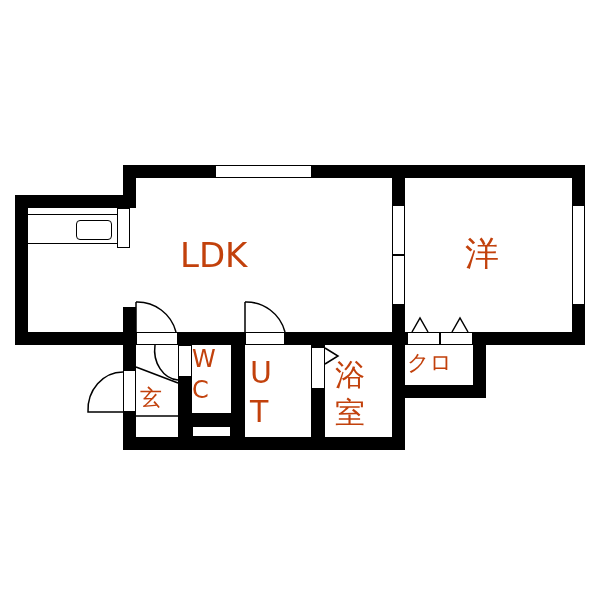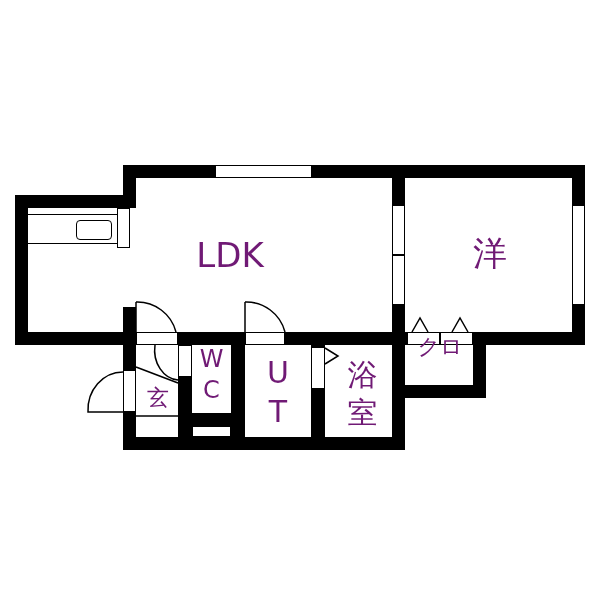--- a/index.html
+++ b/index.html
@@ -1,18 +1,18 @@
 <!DOCTYPE html>
 <html><head>
 <meta charset="utf-8">
 <style>
   body{margin:0;width:600px;height:600px;background:#fff;position:relative;overflow:hidden;font-family:"DejaVu Sans",sans-serif;}
   .w{position:absolute;background:#000;}
   .win{position:absolute;background:#fff;border:1.5px solid #000;box-sizing:border-box;}
-  .lbl{position:absolute;color:#701a75;text-align:center;line-height:1;}
+  .lbl{position:absolute;color:#c2410c;line-height:1;}
   svg{position:absolute;left:0;top:0;}
 </style>
 </head>
 <body>
 
 <div class="w" style="left:15px;top:195px;width:13px;height:150px;"></div>
 <div class="w" style="left:15px;top:195px;width:121px;height:13px;"></div>
 <div class="w" style="left:123px;top:165px;width:13px;height:43px;"></div>
 <div class="w" style="left:123px;top:165px;width:462px;height:13px;"></div>
 <div class="w" style="left:572px;top:165px;width:13px;height:180px;"></div>
@@ -53,20 +53,20 @@
   <path d="M155 345 A25 30 0 0 0 178 380" fill="none" stroke="#000" stroke-width="1.5"></path>
   <line x1="136" y1="367" x2="178" y2="383" stroke="#000" stroke-width="1.5"></line>
   <line x1="136" y1="416" x2="178" y2="416" stroke="#000" stroke-width="1.5"></line>
   <path d="M325 348 L338 356 L325 364" fill="none" stroke="#000" stroke-width="1.5"></path>
   <path d="M412 332 L420 318 L428 332" fill="none" stroke="#000" stroke-width="1.5"></path>
   <path d="M452 332 L460 318 L468 332" fill="none" stroke="#000" stroke-width="1.5"></path>
 </svg>
 
 <div class="lbl" style="left:180px;top:238px;width:100px;font-size:34px;">LDK</div>
 <div class="lbl" style="left:465px;top:236px;width:50px;font-size:34px;">洋</div>
-<div class="lbl" style="left:407px;top:336px;width:66px;font-size:22px;">クロ</div>
+<div class="lbl" style="left:407px;top:352px;width:66px;font-size:22px;">クロ</div>
 <div class="lbl" style="left:192px;top:347px;width:39px;font-size:24px;">W</div>
 <div class="lbl" style="left:192px;top:378px;width:39px;font-size:24px;">C</div>
 <div class="lbl" style="left:250px;top:358px;width:56px;font-size:30px;">U</div>
 <div class="lbl" style="left:250px;top:397px;width:56px;font-size:30px;">T</div>
 <div class="lbl" style="left:335px;top:360px;width:55px;font-size:30px;">浴</div>
 <div class="lbl" style="left:335px;top:398px;width:55px;font-size:30px;">室</div>
 <div class="lbl" style="left:140px;top:387px;width:36px;font-size:22px;">玄</div>
 
 </body></html>

